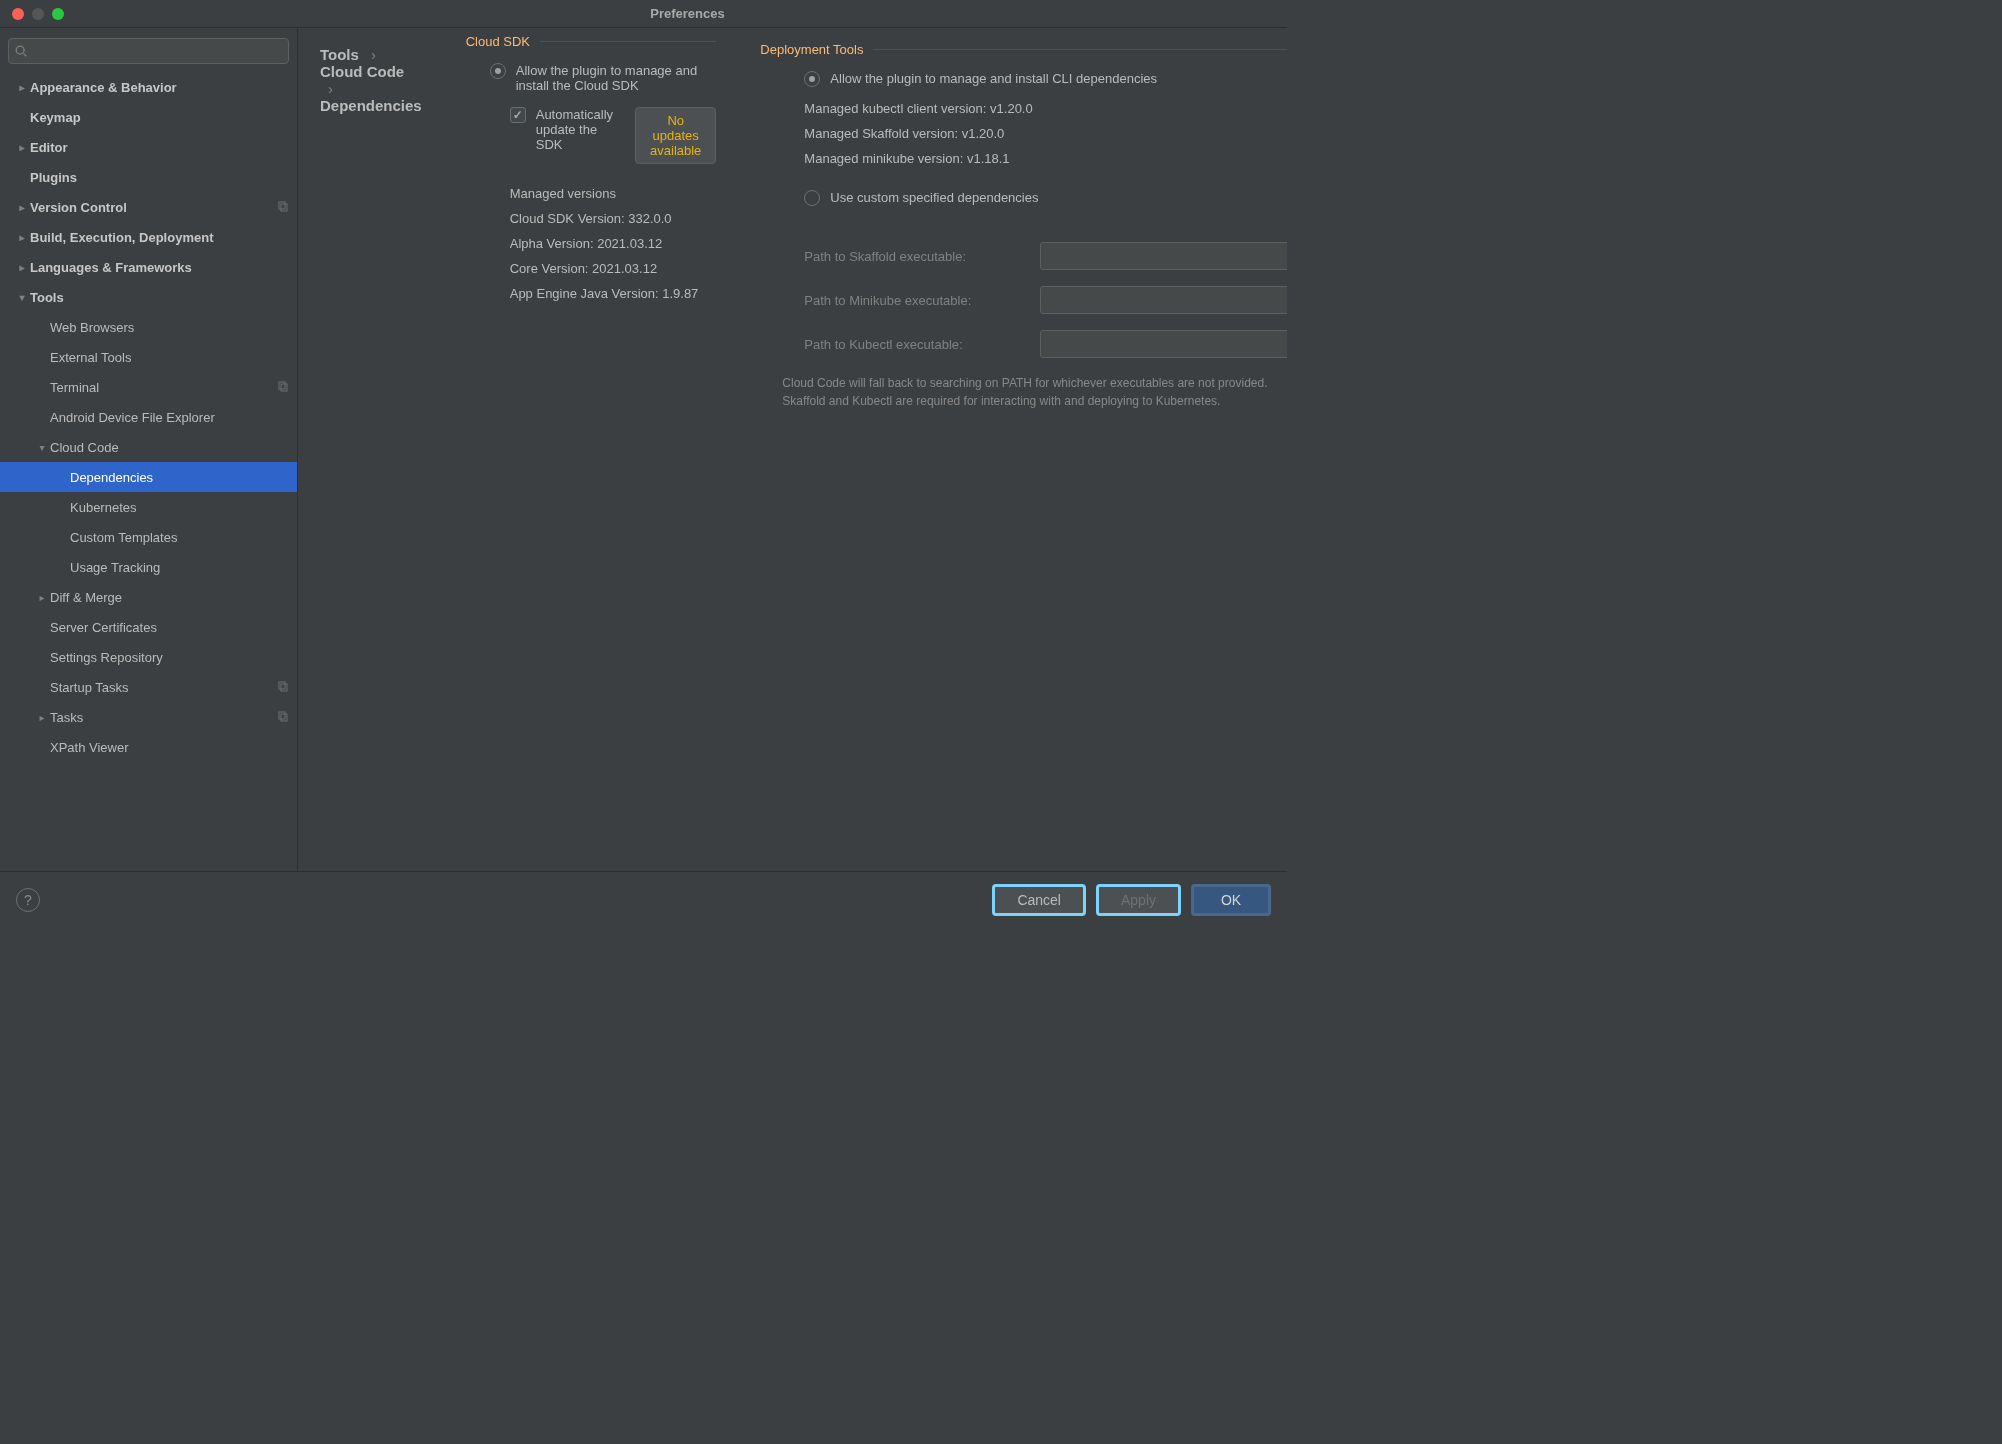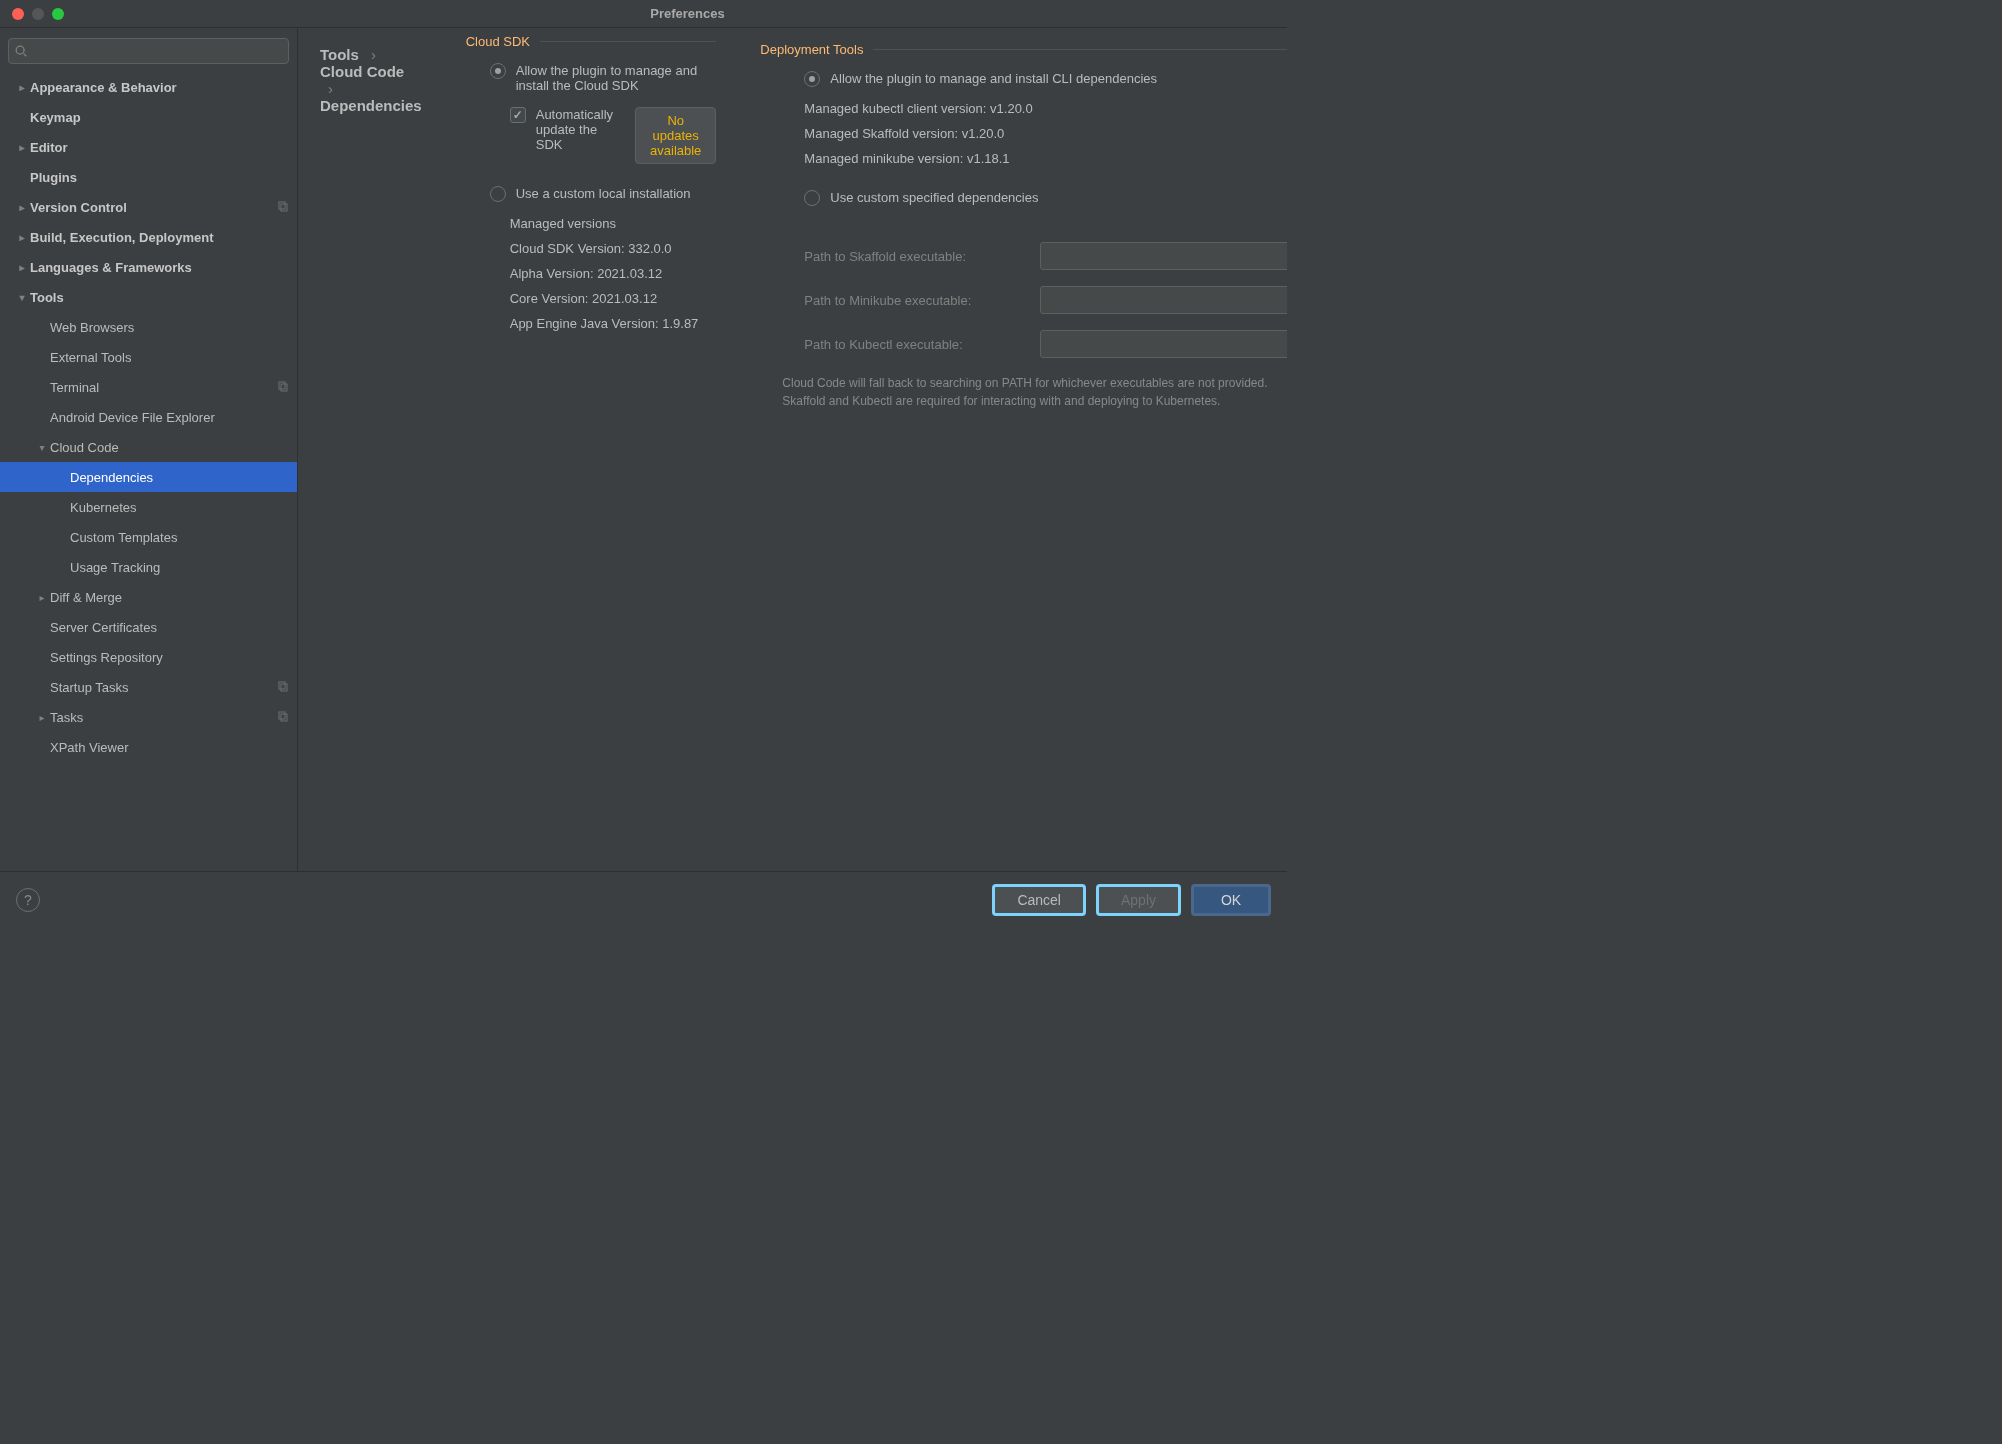--- a/index.html
+++ b/index.html
@@ -424,24 +424,20 @@
           <span class="radio checked"></span>
           <span class="control-label">Allow the plugin to manage and install the Cloud SDK</span>
         </div>
 
         <div class="check-row indent2" style="margin-bottom:22px;">
           <span class="checkbox checked"></span>
           <span class="control-label">Automatically update the SDK</span>
           <button class="btn disabled" style="margin-left:12px;">No updates available</button>
         </div>
 
-        <div class="radio-row indent">
-          <span class="radio"></span>
-          <span class="control-label">Use a custom local installation</span>
-        </div>
 
         <div class="indent2">
           <div class="info-line">Managed versions</div>
           <div class="info-line">Cloud SDK Version: 332.0.0</div>
           <div class="info-line">Alpha Version: 2021.03.12</div>
           <div class="info-line">Core Version: 2021.03.12</div>
           <div class="info-line">App Engine Java Version: 1.9.87</div>
         </div>
       </div>
 

